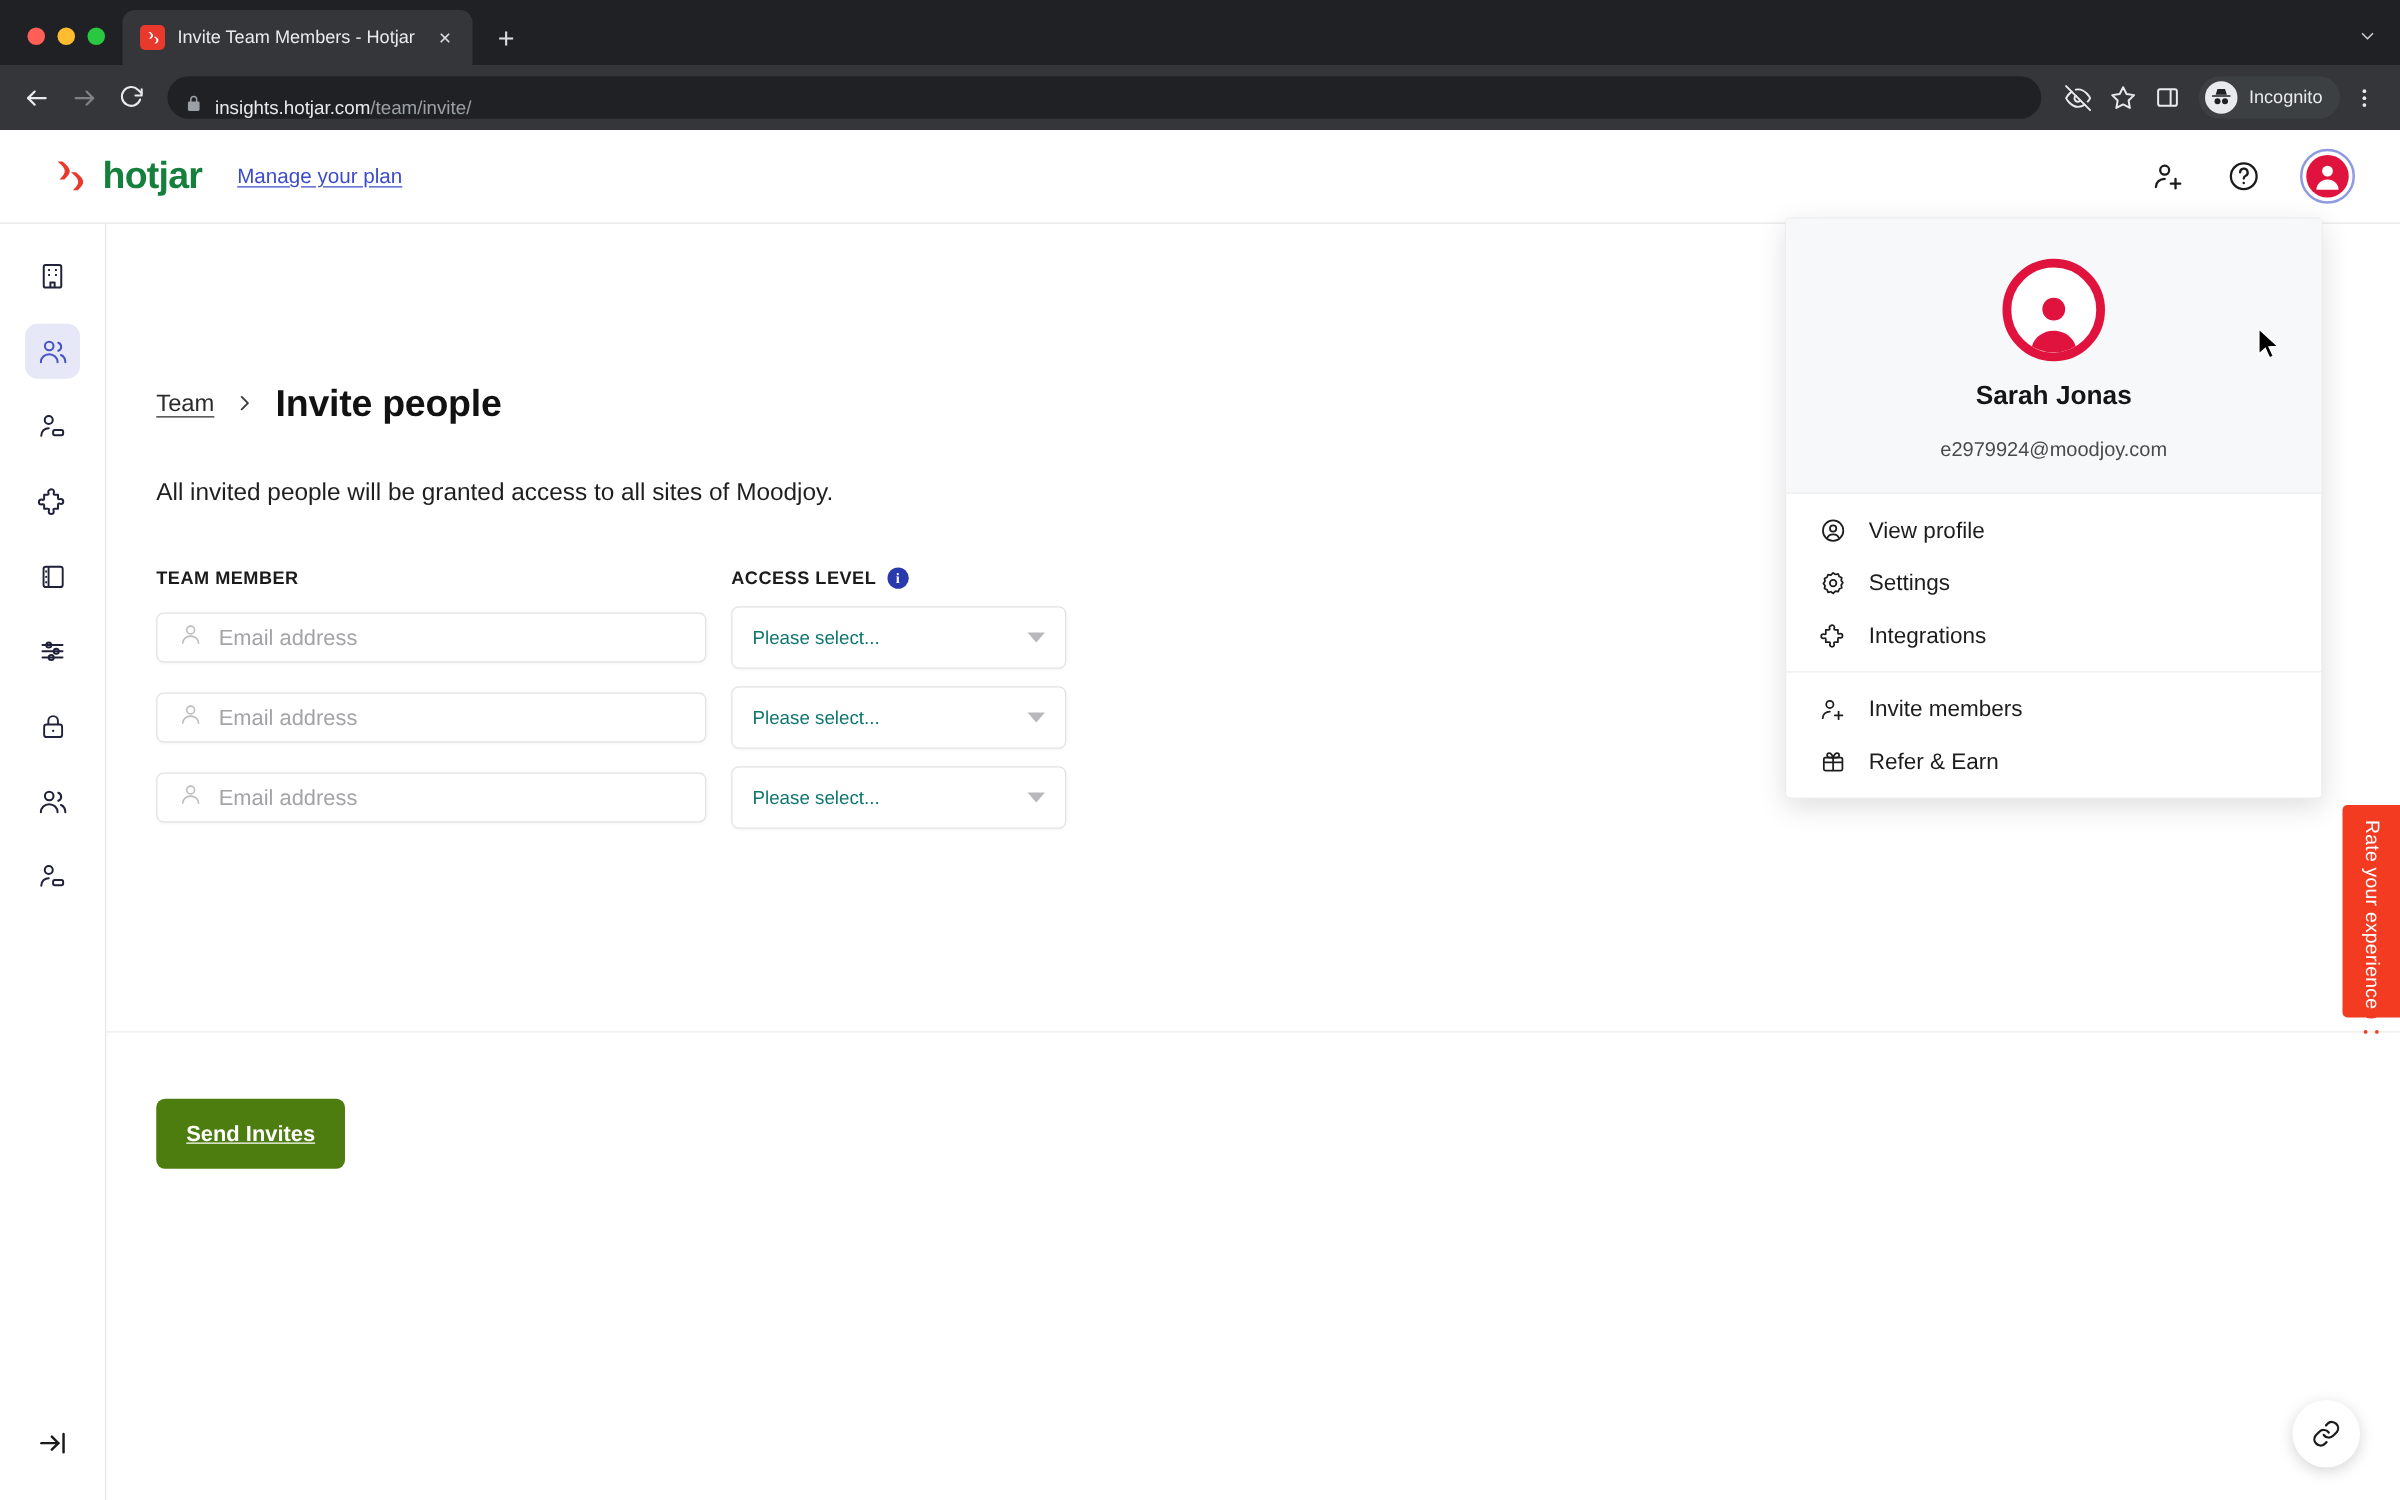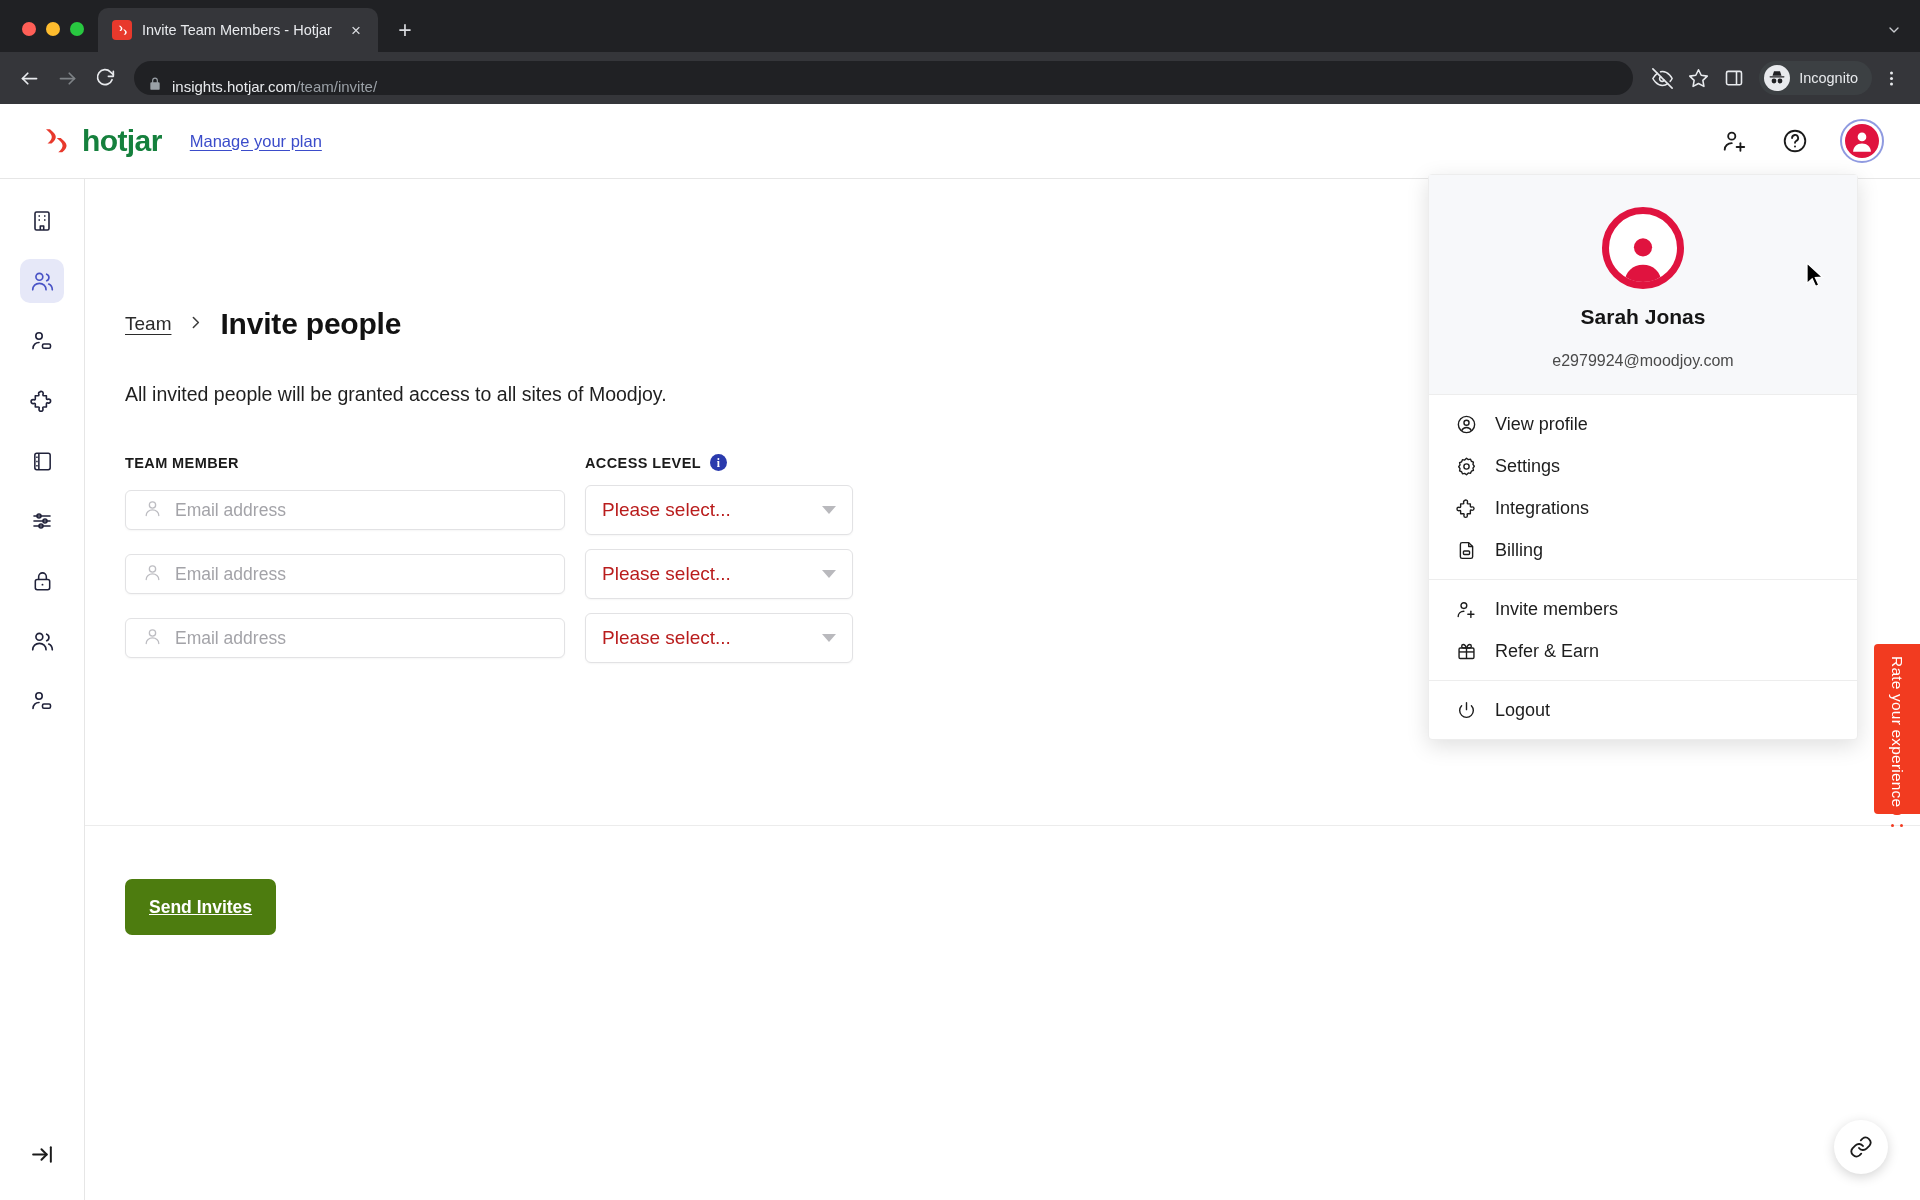--- a/index.html
+++ b/index.html
@@ -208,21 +208,21 @@
   }
   .email-input::placeholder { color: #a3a3a8; }
   .select-field {
     width: 268px; height: 50px;
     border: 1px solid #e2e2e4; border-radius: 6px;
     background: #fff;
     display: flex; align-items: center;
     padding: 0 16px;
     box-shadow: 0 1px 2px rgba(0,0,0,0.04);
   }
-  .select-value { flex: 1 1 auto; font-size: 19px; color: #b91c1c; }
+  .select-value { flex: 1 1 auto; font-size: 15px; color: #0f766e; }
   .caret { width: 0; height: 0; border-left: 7px solid transparent; border-right: 7px solid transparent; border-top: 8px solid #b9b9bd; }
 
   #form-divider {
     position: absolute; left: 0; right: 0; top: 646px;
     border-top: 1px solid #ececec;
   }
   #send-invites {
     position: absolute; left: 40px; top: 700px;
     height: 56px; padding: 0 24px;
     background: #4d7c0f; color: #fff;
@@ -641,30 +641,20 @@
           <span>Settings</span>
         </div>
         <div class="menu-item">
           <span class="menu-ico">
             <svg width="21" height="21" viewBox="0 0 24 24" fill="none" stroke="currentColor" stroke-width="1.6" stroke-linejoin="round">
                 <path d="M9.6 3.2a2 2 0 0 1 3.6 1.3c0 .6-.3 1-.3 1.4 0 .5.4.8.9.8h2.6v2.8c0 .5.3.9.8.9.4 0 .8-.3 1.4-.3a2 2 0 0 1 0 4c-.6 0-1-.3-1.4-.3-.5 0-.8.4-.8.9V18h-2.8c-.5 0-.9.3-.9.8 0 .4.3.8.3 1.4a2 2 0 0 1-4 0c0-.6.3-1 .3-1.4 0-.5-.4-.8-.9-.8H5.3v-2.9c0-.5-.3-.8-.8-.8-.4 0-.8.3-1.4.3a2 2 0 0 1 0-4c.6 0 1 .3 1.4.3.5 0 .8-.4.8-.9V6.7h2.7c.5 0 .9-.3.9-.8 0-.4-.3-.8-.3-1.4 0-.5.2-1 .6-1.3z"></path>
               </svg>
           </span>
           <span>Integrations</span>
         </div>
-        <div class="menu-item">
-          <span class="menu-ico">
-            <svg width="21" height="21" viewBox="0 0 24 24" fill="none" stroke="currentColor" stroke-width="1.6" stroke-linejoin="round">
-                <path d="M14.5 3H7a2 2 0 0 0-2 2v14a2 2 0 0 0 2 2h10a2 2 0 0 0 2-2V7.5z"></path>
-                <polyline points="14.5 3 14.5 7.5 19 7.5"></polyline>
-                <rect x="8.5" y="12.5" width="7" height="4" rx="1"></rect>
-              </svg>
-          </span>
-          <span>Billing</span>
-        </div>
       </div>
 
       <div class="menu-group">
         <div class="menu-item">
           <span class="menu-ico">
             <svg width="21" height="21" viewBox="0 0 24 24" fill="none" stroke="currentColor" stroke-width="1.6" stroke-linecap="round" stroke-linejoin="round">
                 <circle cx="9" cy="7.5" r="3.3"></circle>
                 <path d="M2.5 20c0-3.6 2.9-6 6.5-6"></path>
                 <line x1="17" y1="14" x2="17" y2="21"></line>
                 <line x1="13.5" y1="17.5" x2="20.5" y2="17.5"></line>
@@ -679,31 +669,20 @@
                 <line x1="3.5" y1="12.5" x2="20.5" y2="12.5"></line>
                 <line x1="12" y1="8" x2="12" y2="20"></line>
                 <path d="M12 8C12 8 10.5 4 8.5 4A2 2 0 0 0 8.5 8z"></path>
                 <path d="M12 8C12 8 13.5 4 15.5 4A2 2 0 0 1 15.5 8z"></path>
               </svg>
           </span>
           <span>Refer &amp; Earn</span>
         </div>
       </div>
 
-      <div class="menu-group">
-        <div class="menu-item">
-          <span class="menu-ico">
-            <svg width="21" height="21" viewBox="0 0 24 24" fill="none" stroke="currentColor" stroke-width="1.6" stroke-linecap="round">
-                <path d="M6.4 6.6a7.8 7.8 0 1 0 11.2 0"></path>
-                <line x1="12" y1="3" x2="12" y2="11"></line>
-              </svg>
-          </span>
-          <span>Logout</span>
-        </div>
-      </div>
     </div>
 
     <div id="rate-tab">
       <span id="rate-label">Rate your experience</span>
       <span id="rate-face">
           <span class="face-mouth"></span>
         </span>
     </div>
 
     <div id="link-fab">

